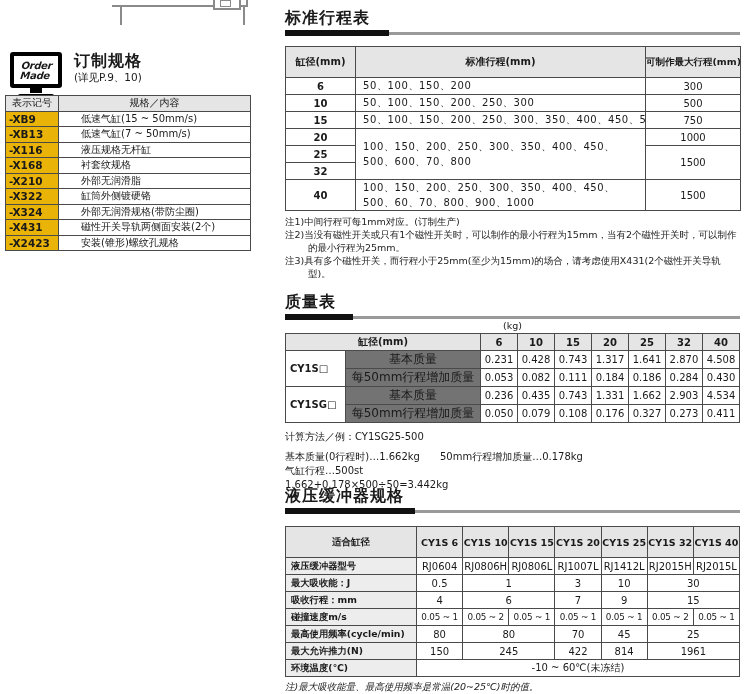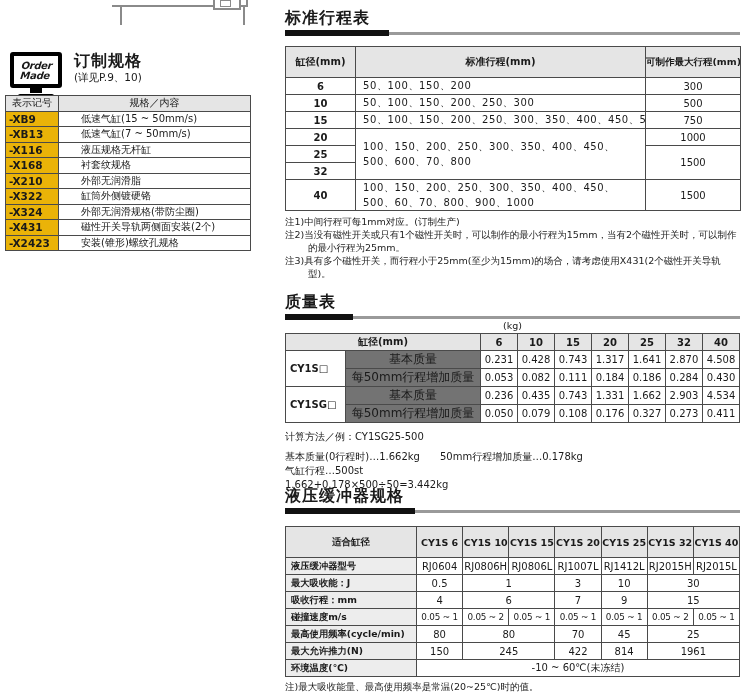--- a/index.html
+++ b/index.html
@@ -64,21 +64,21 @@
   .mass-t .lbl{background:#737373;font-weight:normal;font-size:12px;}
   .calc{margin-top:7px;font-size:10px;line-height:14px;}
   .calc .c1{margin-bottom:6px;}
 
   
   .buffer-t{width:455px;font-size:10px;margin-top:8px;}
   .buffer-t th{height:30px;font-weight:bold;font-size:9.5px;}
   .buffer-t td{height:16px;}
   .buffer-t .lbl{background:#ededed;font-weight:bold;text-align:left;padding-left:5px;font-size:9.3px;}
   .buffer-t .sp{font-size:8.8px;letter-spacing:-0.2px;}
-  .buffer-note{font-size:9.5px;margin-top:4px;}
+  .buffer-note{font-size:9.5px;margin-top:4px;font-style:italic;}
 </style>
 </head>
 <body>
 
 <div>
   <div class="drawline" style="left:112px;top:5px;width:136px;height:2px;"></div>
   <div class="drawbox" style="left:213px;top:-6px;width:24px;height:12px;"></div>
   <div class="drawbox-inner" style="left:220px;top:0px;width:9px;height:5px;"></div>
   <div class="drawline" style="left:246px;top:0px;width:2px;height:7px;"></div>
   <div class="drawline" style="left:120px;top:7px;width:2px;height:18px;"></div>

